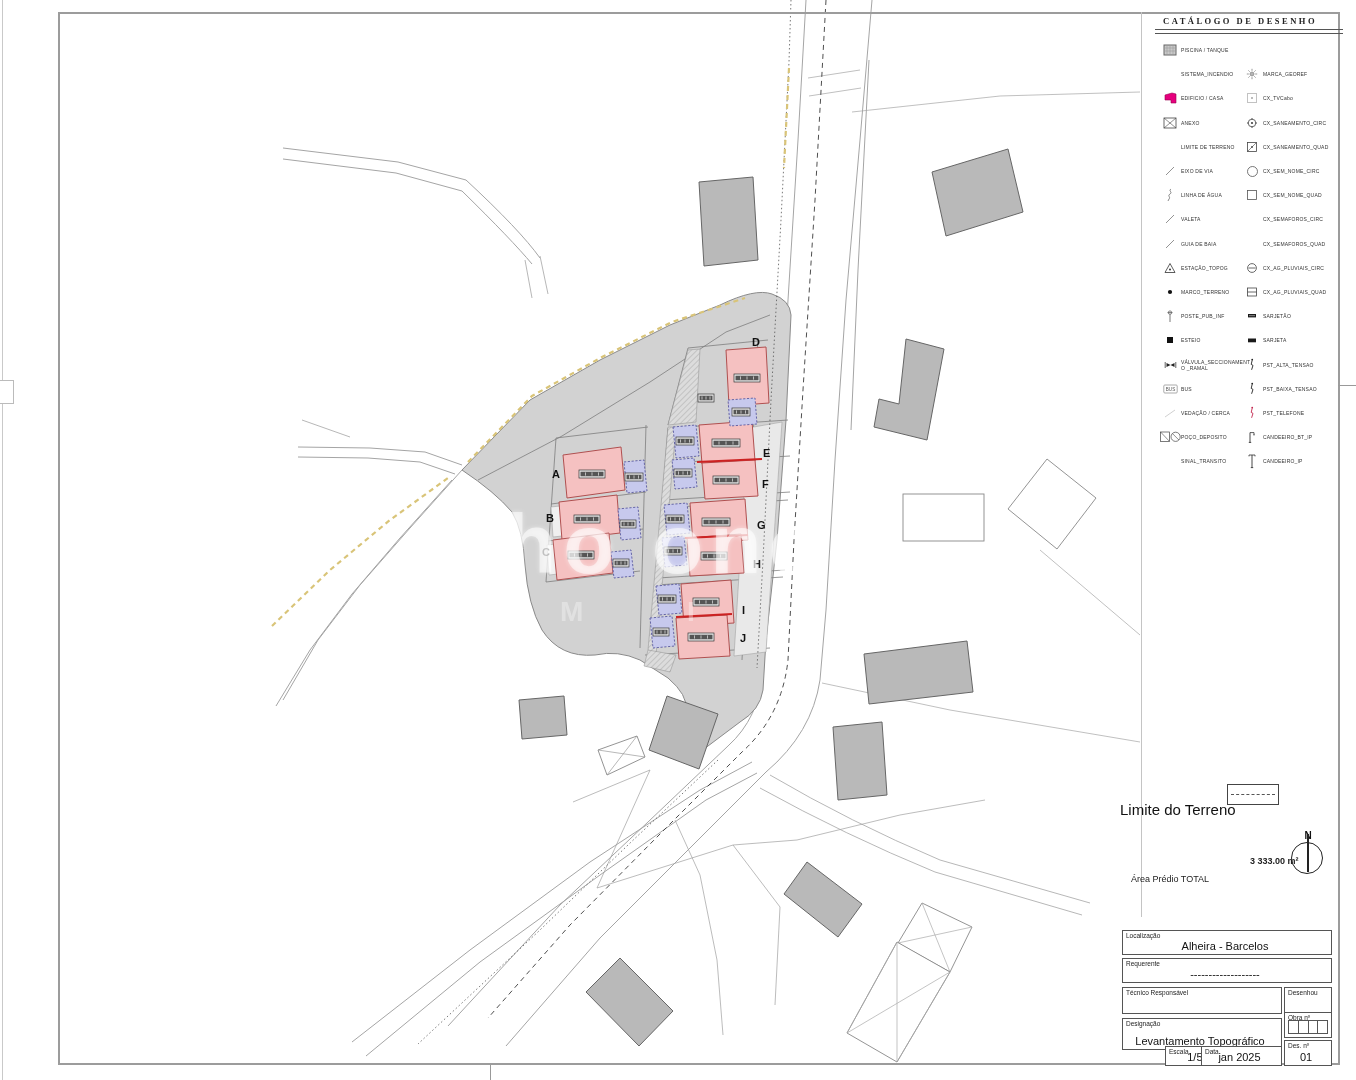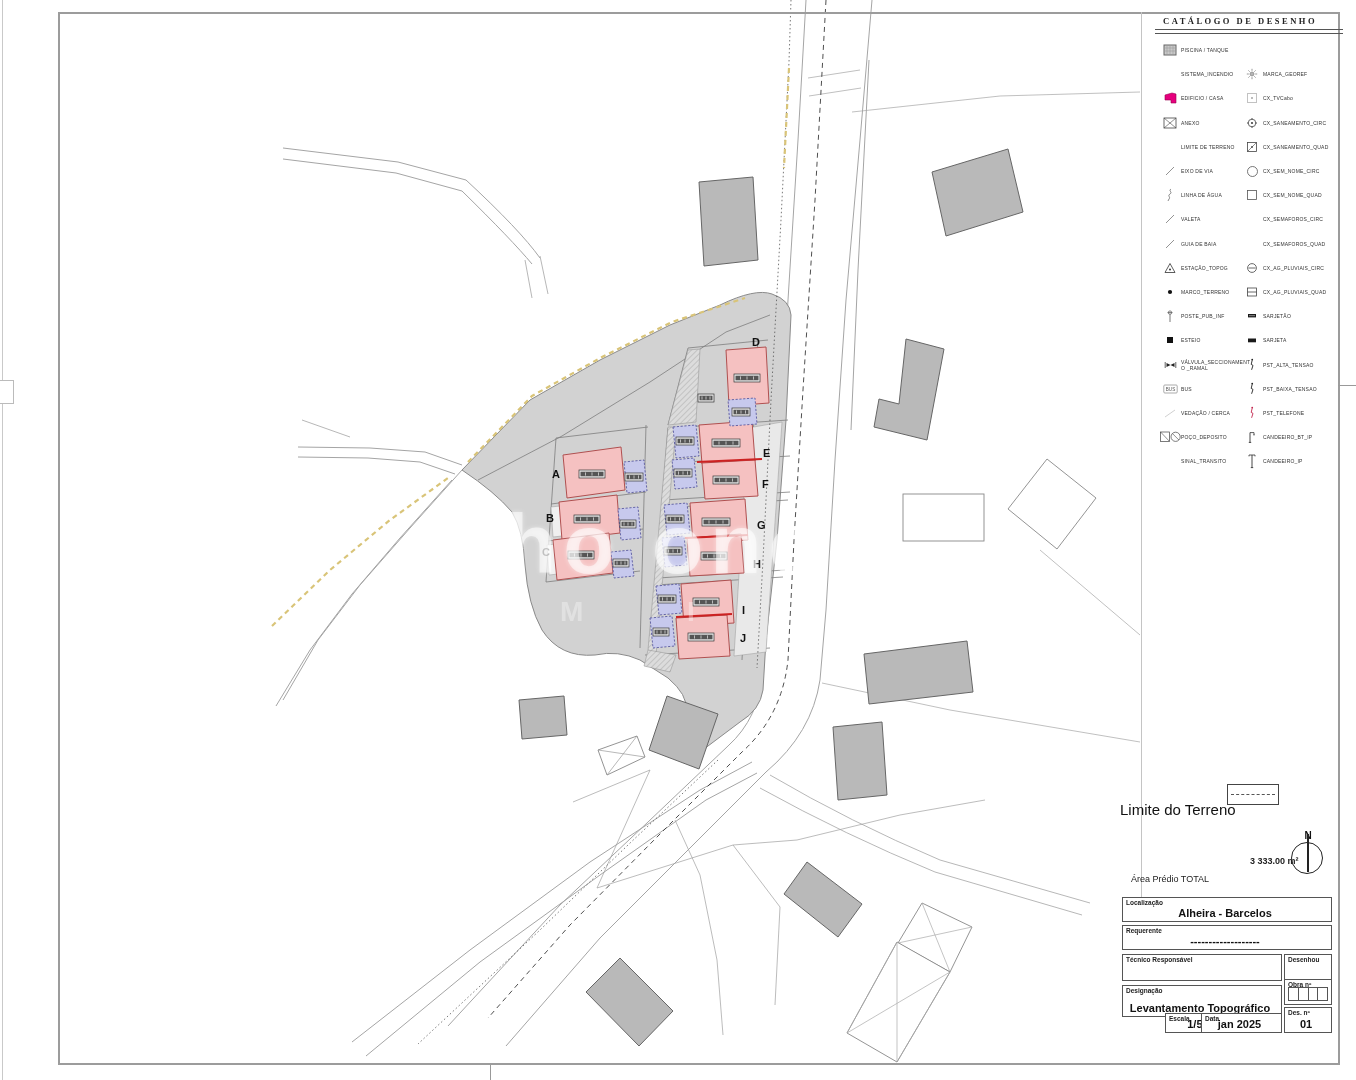--- a/index.html
+++ b/index.html
@@ -38,21 +38,21 @@
   .limite-box{position:absolute;left:1227px;top:784px;width:52px;height:21px;border:1px solid #444;box-sizing:border-box;}
   .limite-box .dash{position:absolute;left:3px;right:3px;top:9px;border-top:1px dashed #555;}
   .area-lbl{position:absolute;left:1131px;top:874px;font-size:9px;font-weight:normal;color:#222;}
   .area-val{position:absolute;left:1234px;top:856px;font-size:9px;font-weight:bold;color:#222;margin-left:16px;}
   .north{position:absolute;left:1290px;top:832px;width:36px;height:46px;}
   .north .n{position:absolute;left:50%;top:-2px;transform:translateX(-50%);font-size:10px;font-weight:bold;color:#111;}
   .north .circ{position:absolute;left:1px;top:10px;width:32px;height:32px;border:1.4px solid #222;border-radius:50%;box-sizing:border-box;}
   .north .stem{position:absolute;left:17px;top:2px;width:1.6px;height:38px;background:#222;}
 
   
-  #tblock{position:absolute;left:1120px;top:893px;width:216px;height:140px;font-size:6.5px;color:#222;font-weight:bold;}
+  #tblock{position:absolute;left:1120px;top:926px;width:216px;height:140px;font-size:6.5px;color:#222;}
   .tb{position:absolute;border:1px solid #555;background:#fff;box-sizing:border-box;}
   .tb .cap{position:absolute;left:3px;top:1px;font-size:6.5px;color:#222;}
   .tb .val{position:absolute;left:0;right:4px;bottom:2px;text-align:center;font-size:11px;color:#111;}
   .tb .val.right{text-align:center;}
   .obra-grid{position:absolute;left:3px;right:3px;bottom:3px;height:12px;display:flex;border:1px solid #555;}
   .obra-grid div{flex:1;border-right:1px solid #555;}
   .obra-grid div:last-child{border-right:none;}
 </style>
 </head>
 <body>

